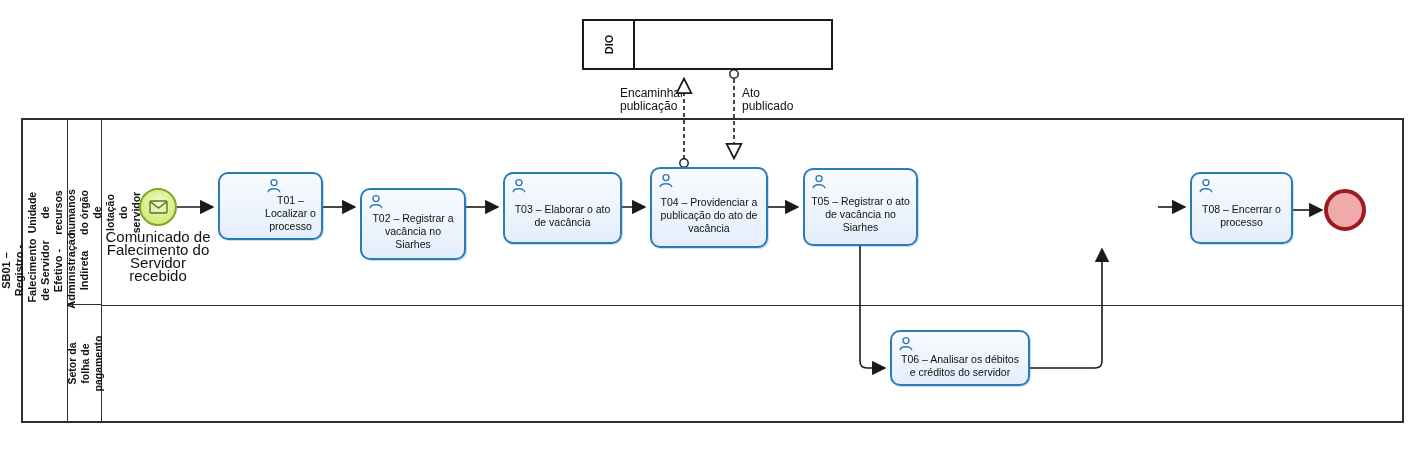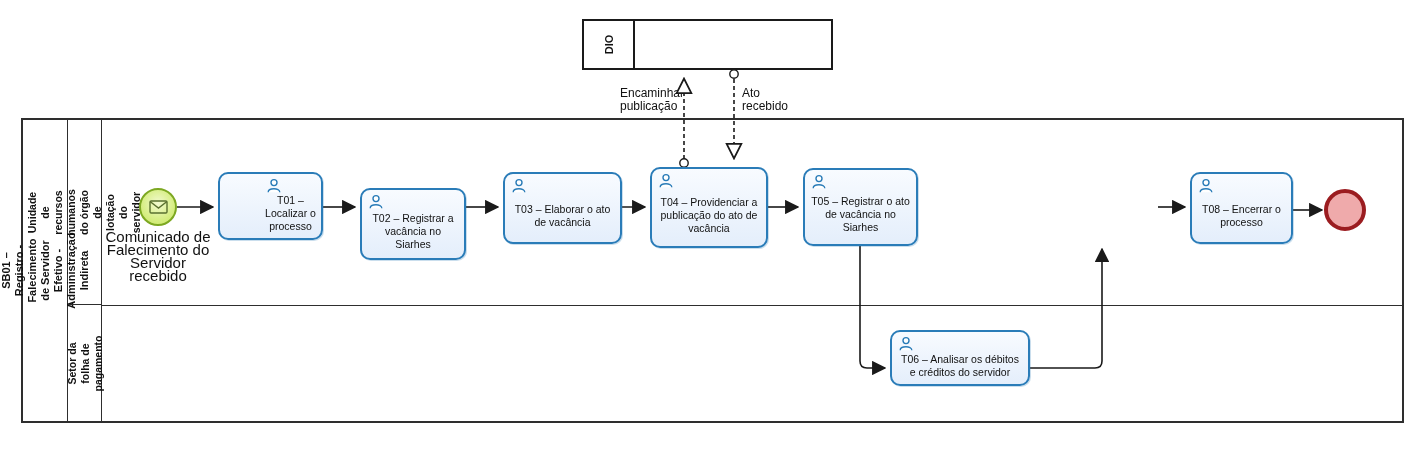--- a/index.html
+++ b/index.html
@@ -65,21 +65,21 @@
 
 <div class="canvas">
 
   <div class="dio-pool">
     <div class="band dio-band">
       <span class="rot dio">DIO</span>
     </div>
   </div>
 
   <div class="msg-label msg-label-1">Encaminhar publicação</div>
-  <div class="msg-label msg-label-2">Ato recebido</div>
+  <div class="msg-label msg-label-2">Ato publicado</div>
 
   <div class="pool">
     <div class="band pool-title-band">
       <span class="rot pool-t">SB01 – Registro - Falecimento de Servidor Efetivo - Administração Indireta</span>
     </div>
     <div class="band lane-band-1">
       <span class="rot lane1">Unidade de recursos humanos do órgão de lotação do servidor</span>
     </div>
     <div class="band lane-band-2">
       <span class="rot lane2">Setor da folha de pagamento</span>

